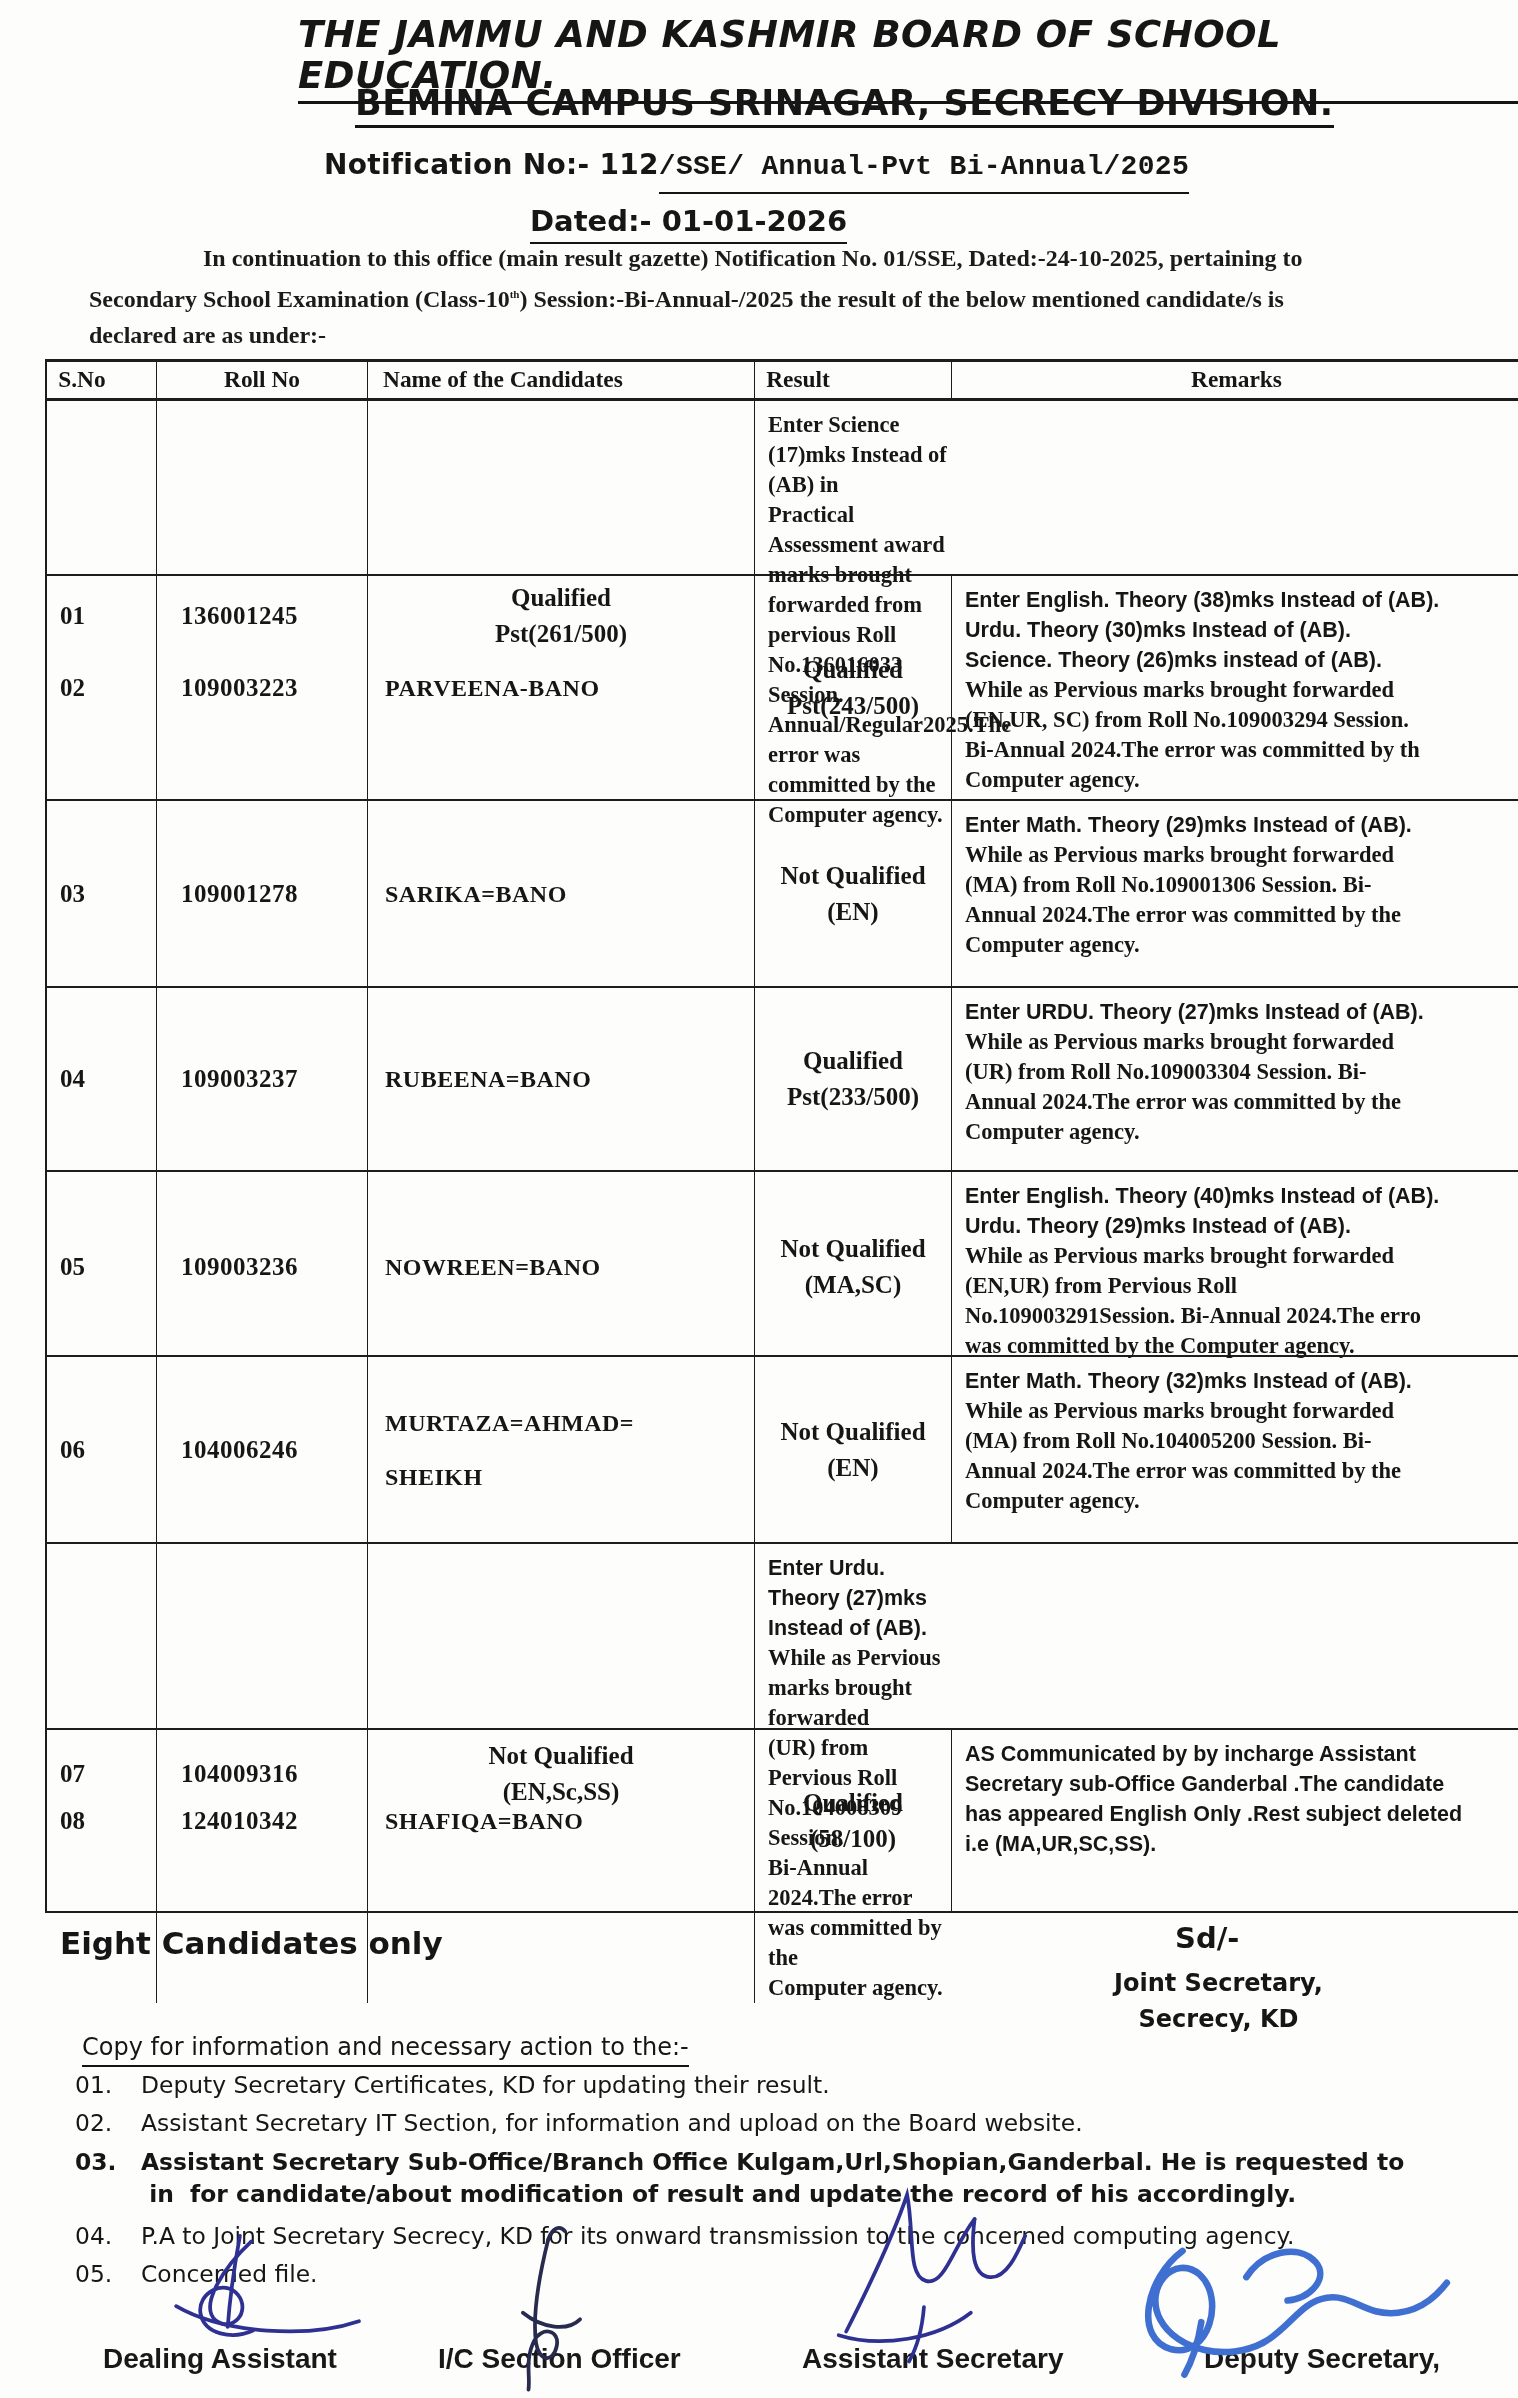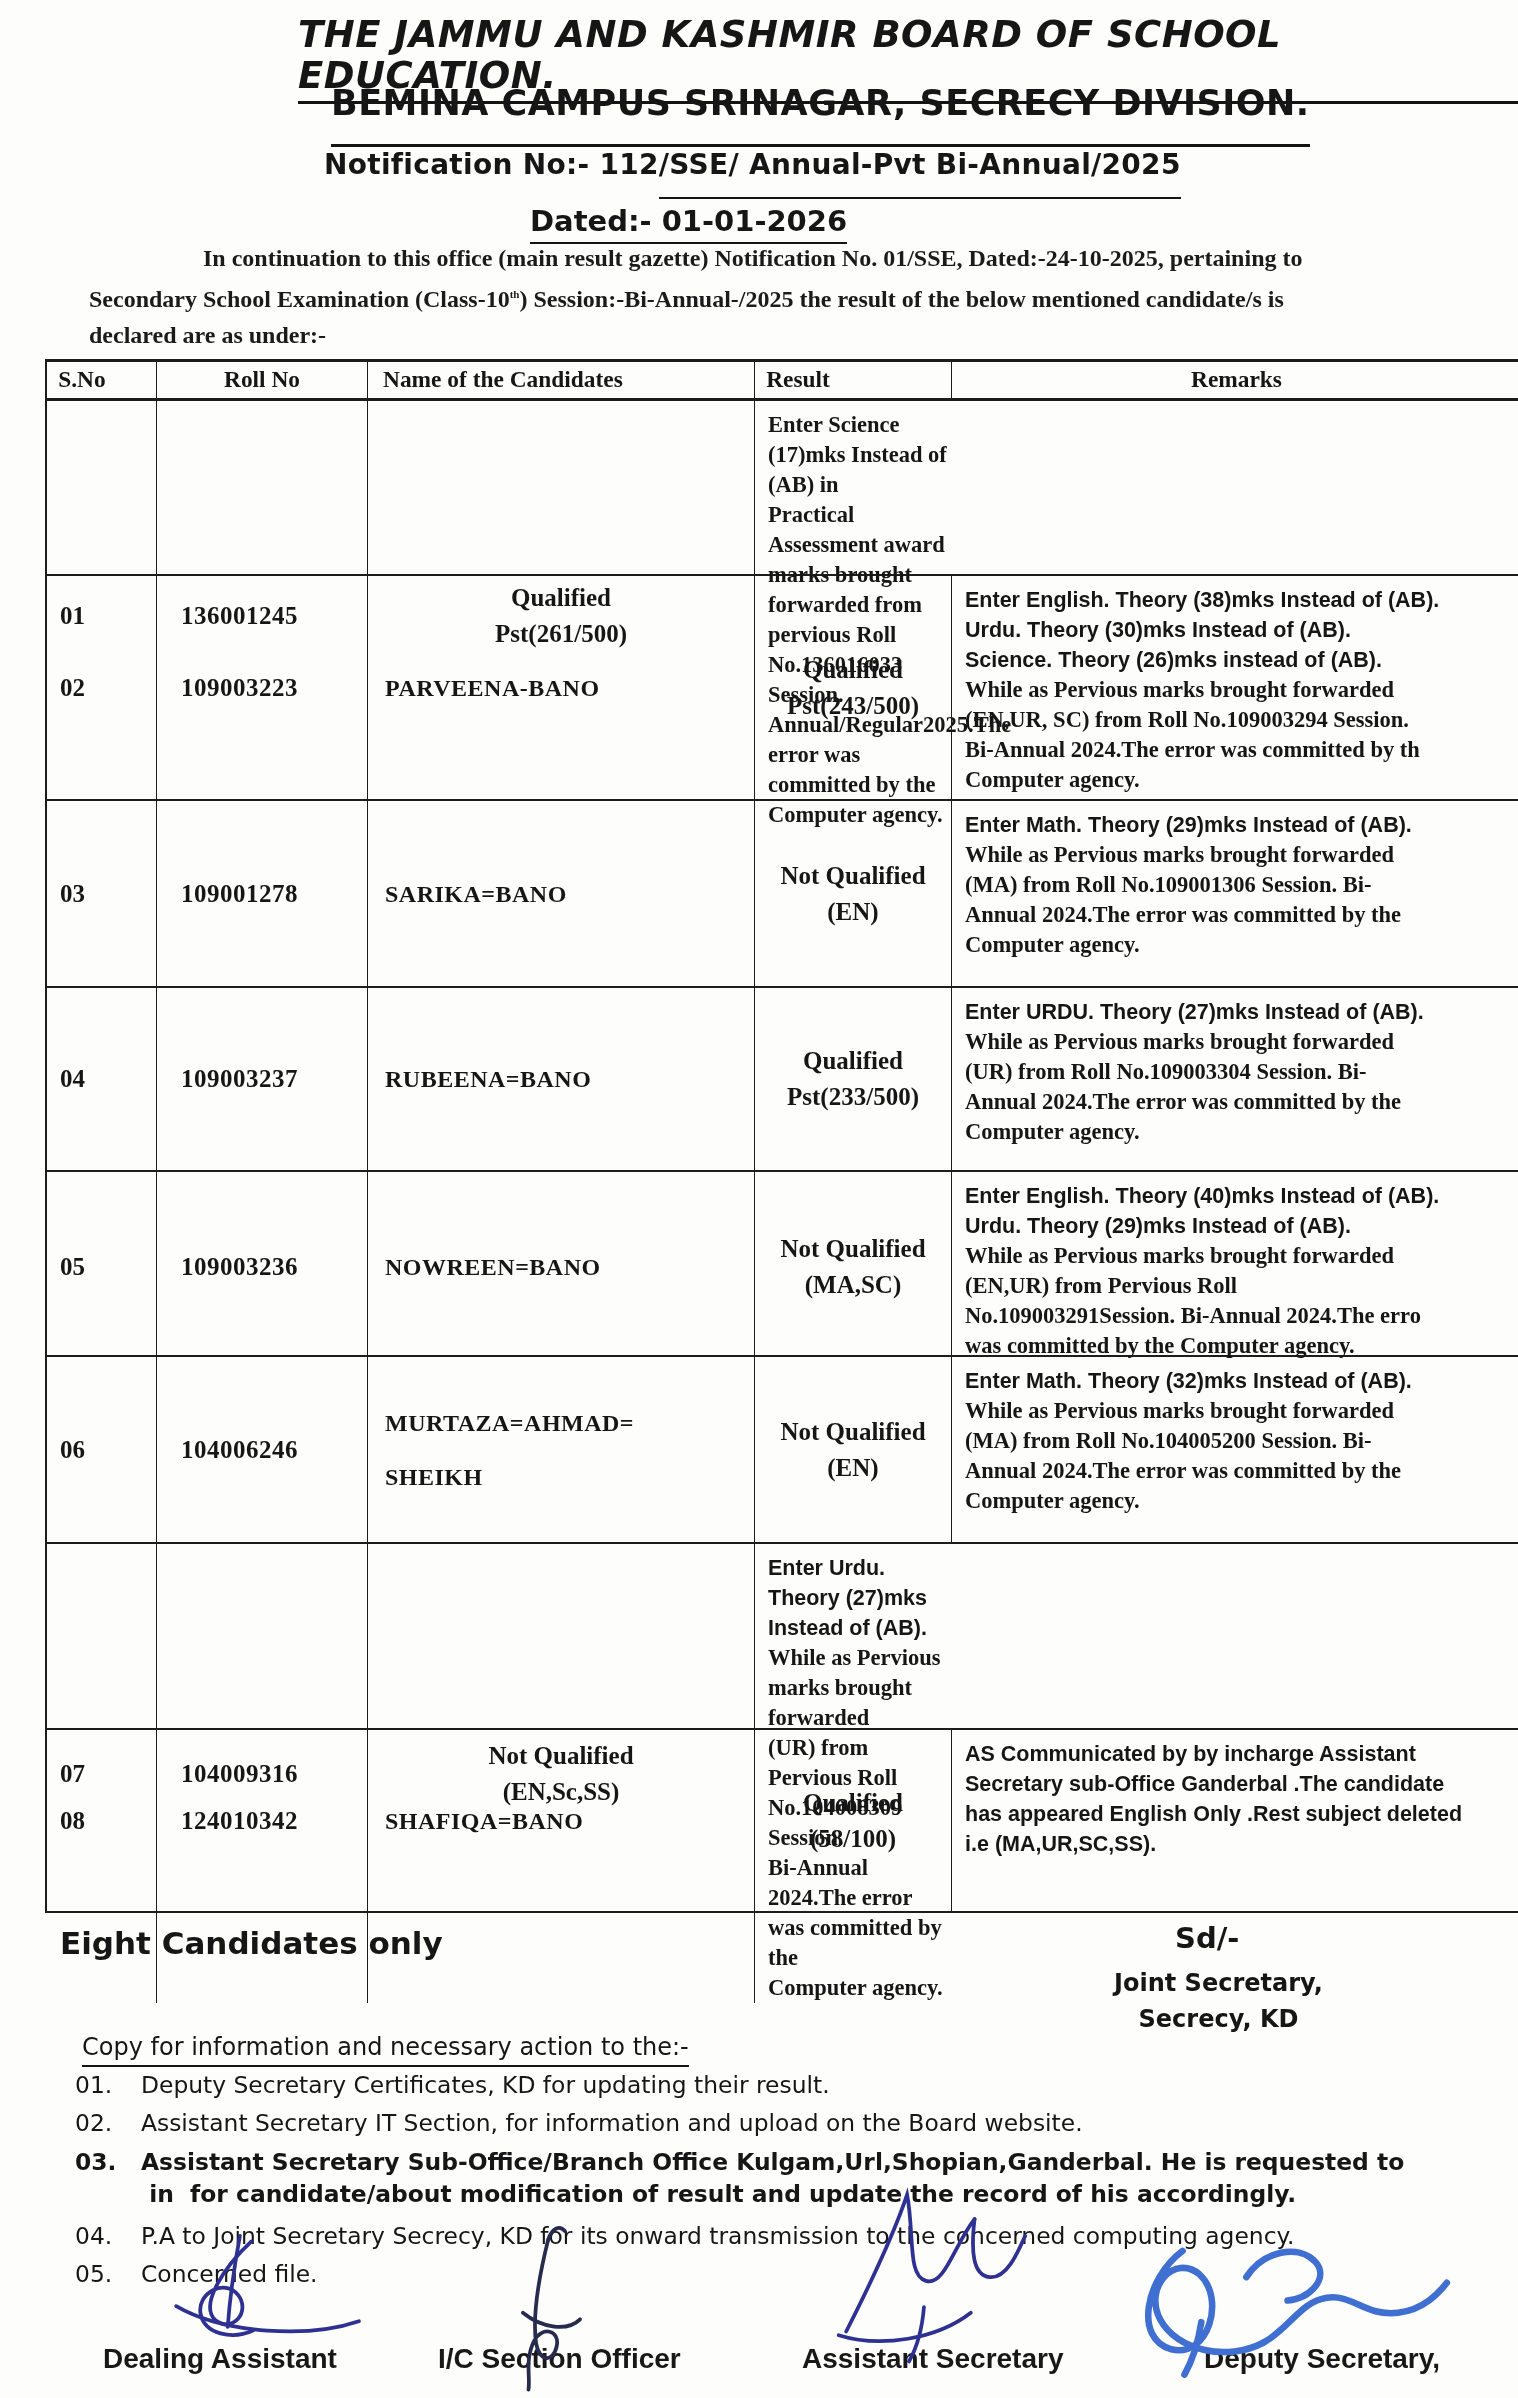--- a/index.html
+++ b/index.html
@@ -7,29 +7,29 @@
     position:relative; width:1519px; height:2399px;
     background:#fdfdfc; overflow:hidden;
     font-family:"Liberation Serif", serif; color:#161616;
   }
   .title1{
     position:absolute; left:298px; top:15px;
     font:italic 700 37px/1.1 "DejaVu Sans", sans-serif;
     letter-spacing:0.5px; padding-bottom:4.7px; border-bottom:3.7px solid #141414;
   }
   .title2{
-    position:absolute; left:331px; top:84px;
+    position:absolute; left:355px; top:84px;
     font:700 35px/1.1 "DejaVu Sans", sans-serif;
-    letter-spacing:0.5px; padding-bottom:21px; border-bottom:3.7px solid #141414;
+    letter-spacing:0.5px; padding-bottom:2px; border-bottom:3.7px solid #141414;
   }
   .notif{
     position:absolute; left:324px; top:148px;
     font:700 28px/1.2 "DejaVu Sans", sans-serif; letter-spacing:0.3px;
   }
-  .notif .ul{border-bottom:2.8px solid #141414; padding-bottom:16px;}
+  .notif .ul{border-bottom:2.8px solid #141414; padding-bottom:10px;font-family:Liberation Mono, monospace;}
   .dated{
     position:absolute; left:530px; top:204px;
     font:700 29px/1.2 "DejaVu Sans", sans-serif;
     padding-bottom:3.7px; border-bottom:2.8px solid #141414;
   }
   
   .intro{
     position:absolute; left:89px; top:240px; width:1340px;
     font:700 24px/36px "Liberation Serif", serif; color:#1b1b1b;
   }

